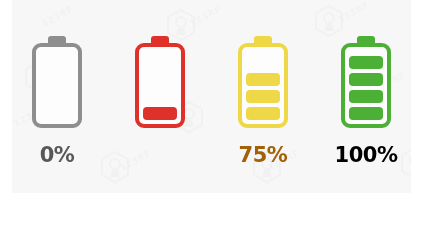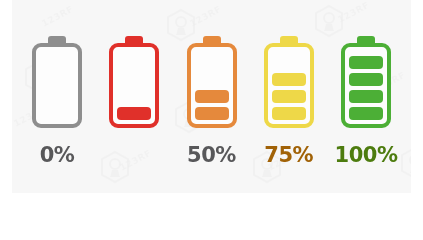--- a/index.html
+++ b/index.html
@@ -193,47 +193,37 @@
         <div class="cell">
           <div class="battery">
             <div class="cap" style="background: rgb(224, 48, 42);"></div>
             <div class="body" style="border-color: rgb(224, 48, 42);">
               <div class="bar" style="background: rgb(224, 48, 42);"></div>
             </div>
           </div>
         </div>
         <div class="cell">
           <div class="battery">
-            <div class="cap" style="background: rgb(229, 137, 60);"></div>
-            <div class="body" style="border-color: rgb(229, 137, 60);">
-              <div class="bar" style="background: rgb(229, 137, 60);"></div>
-              <div class="bar" style="background: rgb(229, 137, 60);"></div>
-            </div>
-          </div>
-          <div class="label" style="color: rgb(88, 88, 90);">50%</div>
-        </div>
-        <div class="cell">
-          <div class="battery">
             <div class="cap" style="background: rgb(238, 216, 72);"></div>
             <div class="body" style="border-color: rgb(238, 216, 72);">
               <div class="bar" style="background: rgb(238, 216, 72);"></div>
               <div class="bar" style="background: rgb(238, 216, 72);"></div>
               <div class="bar" style="background: rgb(238, 216, 72);"></div>
             </div>
           </div>
           <div class="label" style="color: #a16207;">75%</div>
         </div>
         <div class="cell">
           <div class="battery">
             <div class="cap" style="background: rgb(76, 175, 54);"></div>
             <div class="body" style="border-color: rgb(76, 175, 54);">
               <div class="bar" style="background: rgb(76, 175, 54);"></div>
               <div class="bar" style="background: rgb(76, 175, 54);"></div>
               <div class="bar" style="background: rgb(76, 175, 54);"></div>
               <div class="bar" style="background: rgb(76, 175, 54);"></div>
             </div>
           </div>
-          <div class="label" style="color: #4d7c0f;">100%</div>
+          <div class="label" style="color: #000000;">100%</div>
         </div>
       </div>
 
   </div>
 </div>
 
 </body></html>

